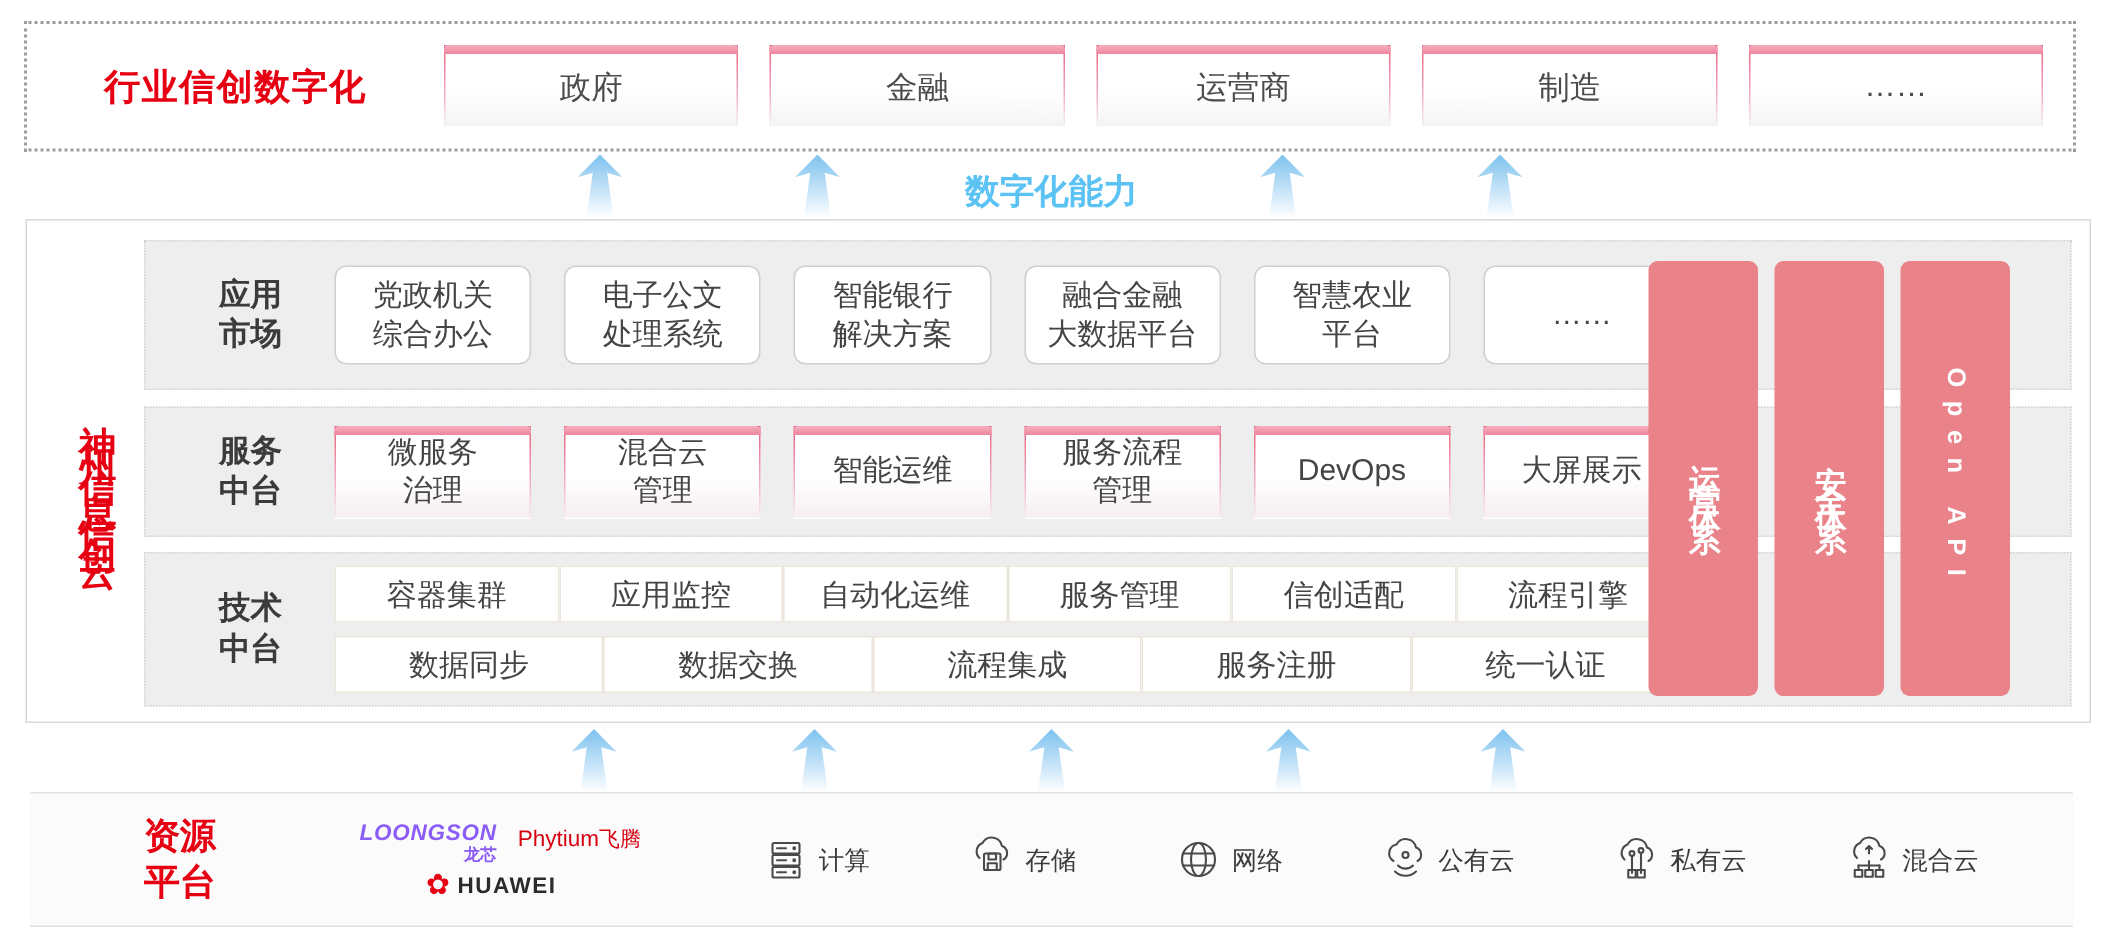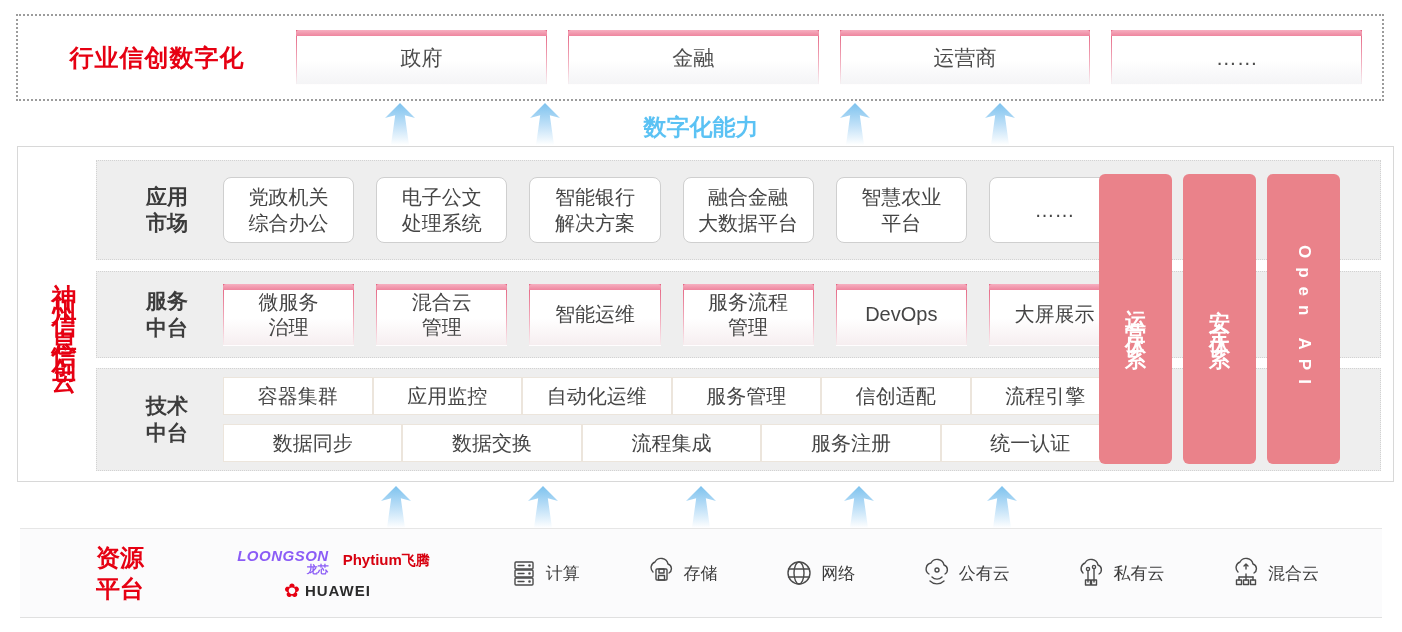--- a/index.html
+++ b/index.html
@@ -72,21 +72,21 @@
   .bottom-panel { position:absolute; left:20px; top:528px; width:1362px; height:90px;
     background:#fbfbfc; border-top:1px solid #e6e6e6; border-bottom:1px solid #e0e0e0;
     display:flex; align-items:center; }
   .res-label { width:200px; text-align:center; font-size:24px; font-weight:bold;
     color:#e60012; line-height:1.3; white-space:pre-line; }
   .vendors { width:215px; display:flex; flex-direction:column; align-items:center; gap:4px; }
   .vendor-row { display:flex; align-items:flex-start; gap:14px; }
   .loongson { text-align:right; color:#8b5cf6;margin-left:12px; }
   .loongson .en { font-style:italic; font-weight:bold; font-size:15px; letter-spacing:0.5px; }
   .loongson .cn { font-size:11px; font-weight:bold; margin-top:-2px; }
-  .phytium { color:#d7000f; font-weight:bold; font-size:15px; padding-top:4px; }
+  .phytium { color:#d7000f; font-weight:normal; font-size:15px; padding-top:4px; }
   .phytium .cn { font-size:14px; }
   .huawei { display:flex; align-items:center; gap:5px; }
   .huawei .flower { color:#e60012; font-size:19px; line-height:1; }
   .huawei .txt { color:#2b2b2b; font-weight:bold; font-size:15px; letter-spacing:1px; }
   .res-items { flex:1; display:flex; justify-content:space-around; align-items:center;
     padding:0 30px 0 40px; }
   .res-item { display:flex; align-items:center; gap:6px; }
   .res-item svg { width:32px; height:32px; stroke:#4a4a4a; fill:none;
     stroke-width:1.4; stroke-linecap:round; stroke-linejoin:round; }
   .res-item .txt { font-size:17px; color:#3c3c3c; }
@@ -95,20 +95,21 @@
 <body>
 
 <div class="stage">
 
   <div class="top-section">
     <div class="top-label">行业信创数字化</div>
     <div class="top-boxes">
       <div class="tbox">政府</div>
       <div class="tbox">金融</div>
       <div class="tbox">运营商</div>
+      <div class="tbox">制造</div>
       <div class="tbox">……</div>
     </div>
   </div>
 
   <div class="arrow-up" style="left:385px; top:103px;"></div>
   <div class="arrow-up" style="left:530px; top:103px;"></div>
   <div class="arrow-up" style="left:840px; top:103px;"></div>
   <div class="arrow-up" style="left:985px; top:103px;"></div>
   <div class="capability-label">数字化能力</div>
 

